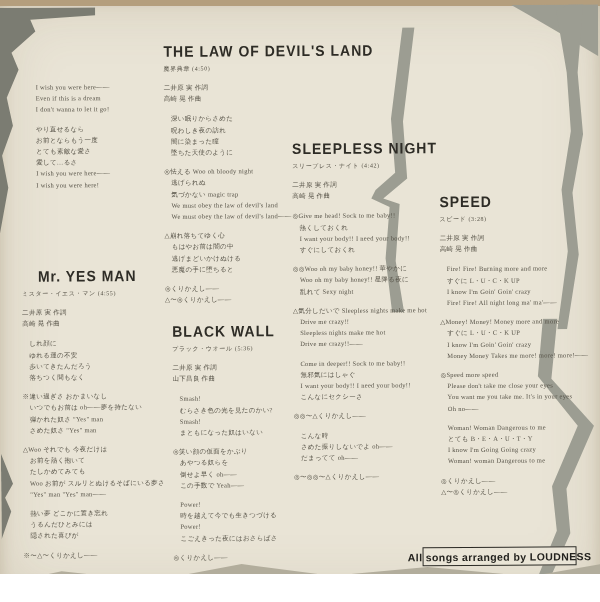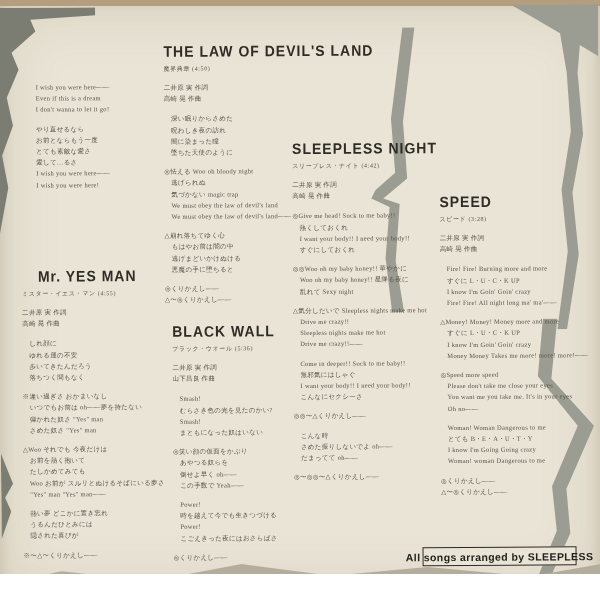--- a/index.html
+++ b/index.html
@@ -276,19 +276,19 @@
             <div class="line">I know I'm Going Going crazy</div>
             <div class="line">Woman! woman Dangerous to me</div>
           </div>
           <div class="verse">
             <div class="line marked">◎くりかえし——</div>
             <div class="line marked">△〜◎くりかえし——</div>
           </div>
         </div>
     </section>
 
-    <div class="arr-box">All songs arranged by SLEEPLESS</div>
+    <div class="arr-box">All songs arranged by LOUDNESS</div>
     <div class="fine-print">AF-7174-B 4S   NIPPON COLUMBIA CO.,LTD.   製造・発売元 日本コロムビア株式会社   MADE IN JAPAN</div>
   </div>
 
   <div class="edge-shadow"></div>
   <div class="edge-line"></div>
 </div>
 
 </body></html>

